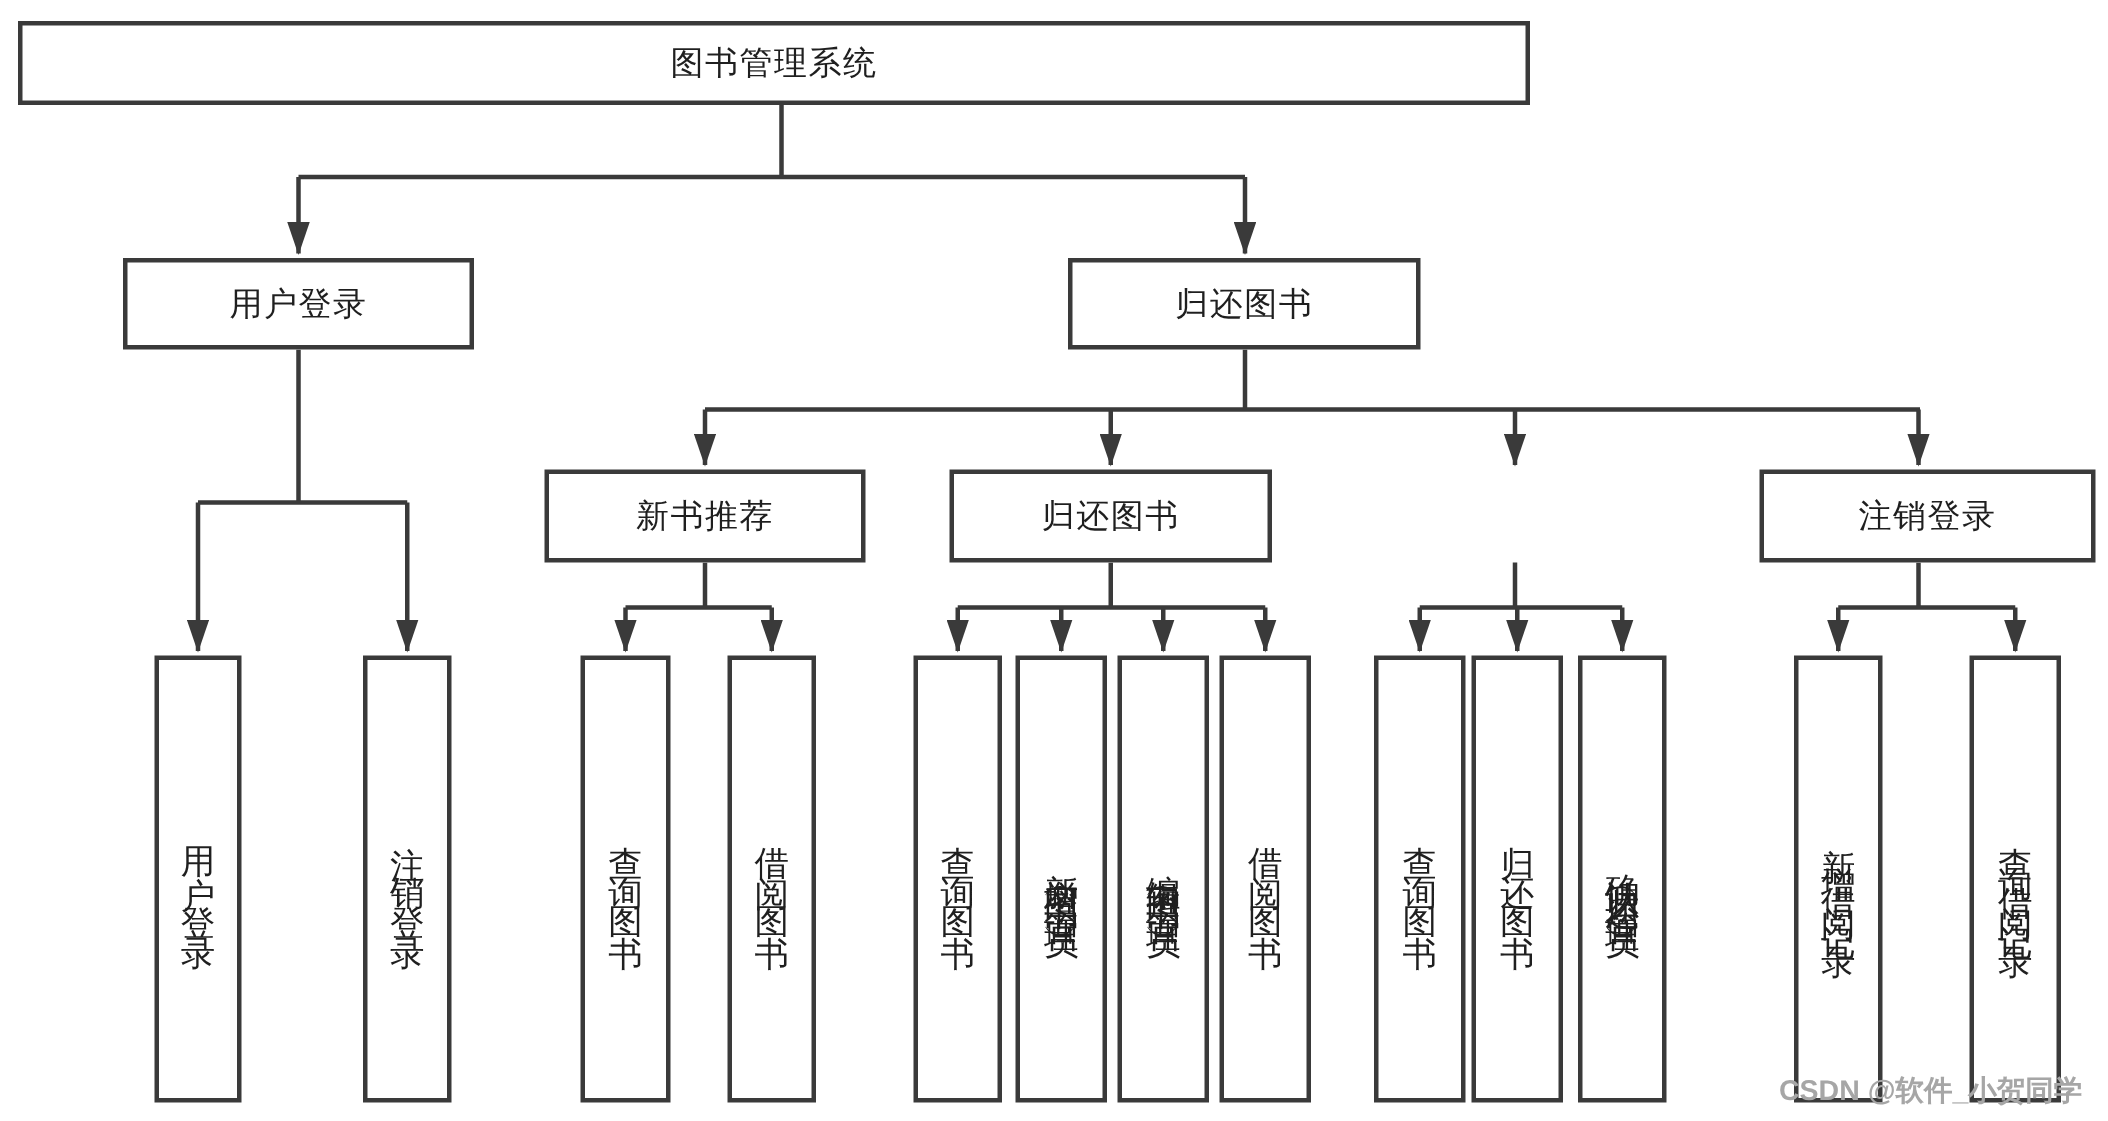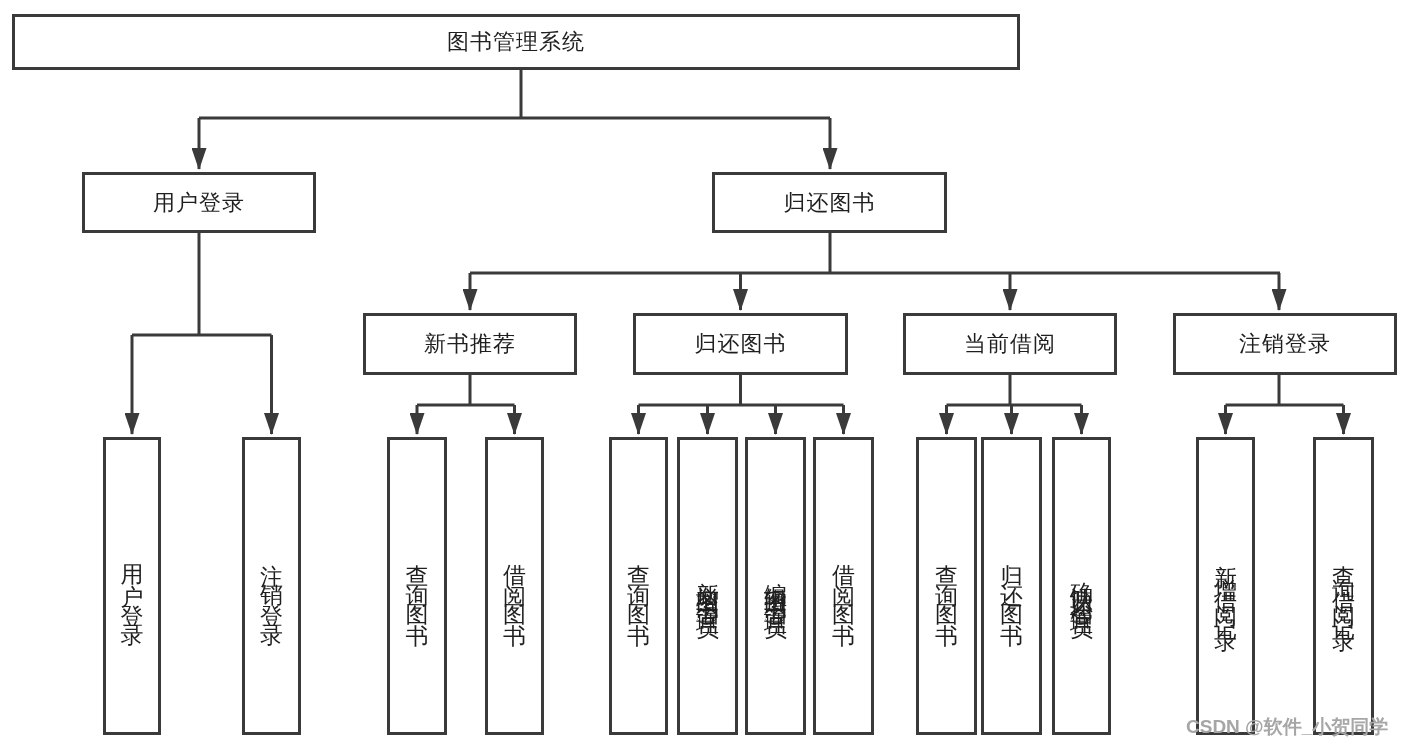--- a/index.html
+++ b/index.html
@@ -115,23 +115,20 @@
   <div class="node" style="left:712px; top:172px; width:235px; height:61px;">
     <span>归还图书</span>
   </div>
 
   <div class="node" style="left:363px; top:313px; width:214px; height:62px;">
     <span>新书推荐</span>
   </div>
   <div class="node" style="left:633px; top:313px; width:215px; height:62px;">
     <span>归还图书</span>
   </div>
-  <div class="node" style="left:903px; top:313px; width:214px; height:62px;">
-    <span>当前借阅</span>
-  </div>
   <div class="node" style="left:1173px; top:313px; width:224px; height:62px;">
     <span>注销登录</span>
   </div>
 
   <div class="node leaf sp4" style="left:103px; top:437px; width:58px; height:298px;">
     <span class="vtext">用户登录</span>
   </div>
   <div class="node leaf sp4" style="left:242px; top:437px; width:59px; height:298px;">
     <span class="vtext">注销登录</span>
   </div>

